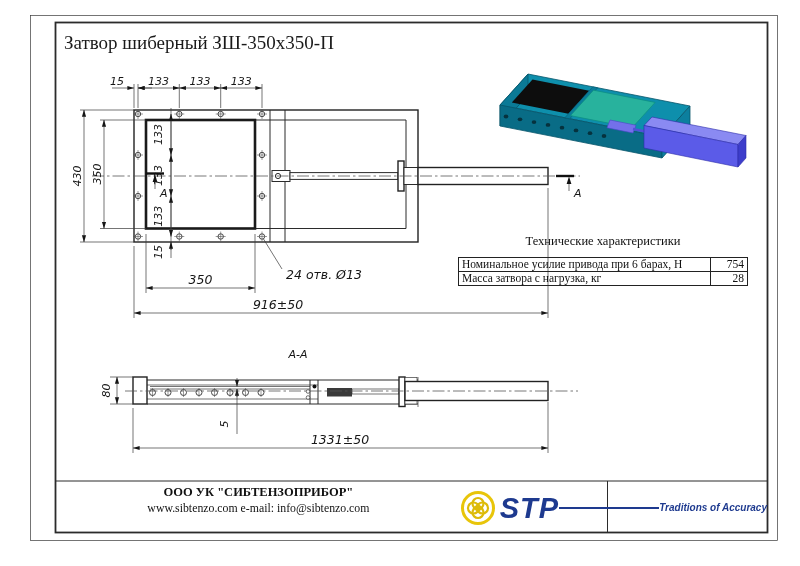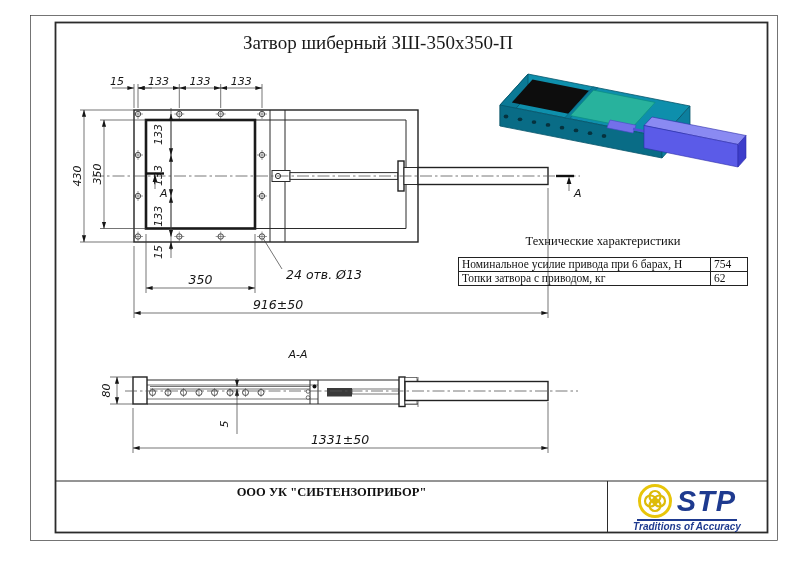--- a/index.html
+++ b/index.html
@@ -12,39 +12,39 @@
   .md  { stroke:#222;    fill:none; stroke-width:1.4; }
   .tk  { stroke:#1a1a1a; fill:none; stroke-width:2.6; }
   .tn  { stroke:#3a3a3a; fill:none; stroke-width:.7; }
   .cl  { stroke:#555; stroke-width:.8; stroke-dasharray:12 3 2.5 3; fill:none; }
   .wf  { fill:#fff; }
   .dim  { font:italic 11px "DejaVu Sans", sans-serif; fill:#161616; }
   .dimL { font:italic 12.5px "DejaVu Sans", sans-serif; fill:#161616; }
   .smk { stroke:#111; stroke-width:2.4; fill:none; }
 
   
-  .title { position:absolute; left:40px; top:32px; width:676px; text-align:center;
+  .title { position:absolute; left:64px; top:32px; width:676px; text-align:left;
            font-size:19px; color:#1a1a1a; }
 
   
   .specs { position:absolute; left:458px; top:234px; width:290px; }
   .specs-title { text-align:center; font-size:12.5px; margin-bottom:8px; }
   table.spec { border-collapse:collapse; width:290px; font-size:11.5px; }
   table.spec td { border:1px solid #222; padding:0 3px; line-height:13px; }
-  table.spec td.val { width:30px; text-align:left;margin-top:12px; }
+  table.spec td.val { width:30px; text-align:right;margin-top:12px; }
   td.pre { white-space:pre-line; }
 
   
   .footer { position:absolute; left:56px; top:482px; width:711px; height:51px; display:flex; }
   .footer-left { width:551px; text-align:center; padding-top:2px; }
   .f1 { font-size:12.5px; font-weight:bold; line-height:16px; }
   .f2 { font-size:11.8px; font-weight:bold; line-height:16px; }
   .f3 { font-size:11.8px; line-height:16px; }
   .footer-right { flex:1; display:flex; align-items:center; justify-content:center; }
-  .logo { display:flex; flex-direction:column; align-items:center; }
+  .logo { display:flex; align-items:center; }
   .logo-row { display:flex; align-items:center; gap:5px; }
   .logo-stp { font-family:"Liberation Sans", sans-serif; font-weight:bold; font-style:italic;
               font-size:29px; color:#1E3A8F; letter-spacing:1px; line-height:30px; }
   .logo-rule { width:100px; height:2px; background:#1E3A8F; margin-top:1px; }
   .logo-tag { font-family:"Liberation Sans", sans-serif; font-weight:bold; font-style:italic;
               font-size:10px; color:#1E3A8F; margin-top:0; white-space:nowrap; }
 </style>
 </head>
 <body>
 
@@ -288,30 +288,31 @@
 
   <div class="specs">
     <div class="specs-title">Технические характеристики</div>
     <table class="spec">
       <tbody>
         <tr>
           <td>Номинальное усилие привода при 6 барах, Н</td>
           <td class="val">754</td>
         </tr>
         <tr>
-          <td>Топки затвора с приводом, кг</td>
-          <td class="val">62</td>
+          <td>Масса затвора с нагрузка, кг</td>
+          <td class="val">28</td>
         </tr>
       </tbody>
     </table>
   </div>
 
   <div class="footer">
     <div class="footer-left">
       <div class="f1">ООО УК "СИБТЕНЗОПРИБОР"</div>
+      <div class="f3">www.sibtenzo.com e-mail: info@sibtenzo.com</div>
     </div>
     <div class="footer-right">
       <div class="logo">
         <div class="logo-row">
           <svg width="34" height="34" viewBox="0 0 34 34" style="position:static">
             <circle cx="17" cy="17" r="15.5" fill="#fff" stroke="#E8C50A" stroke-width="3"></circle>
             <g fill="none" stroke="#DDBB09" stroke-width="2.2">
               <circle cx="12.5" cy="17" r="5.5"></circle>
               <circle cx="21.5" cy="17" r="5.5"></circle>
               <circle cx="17" cy="12.5" r="5.5"></circle>

